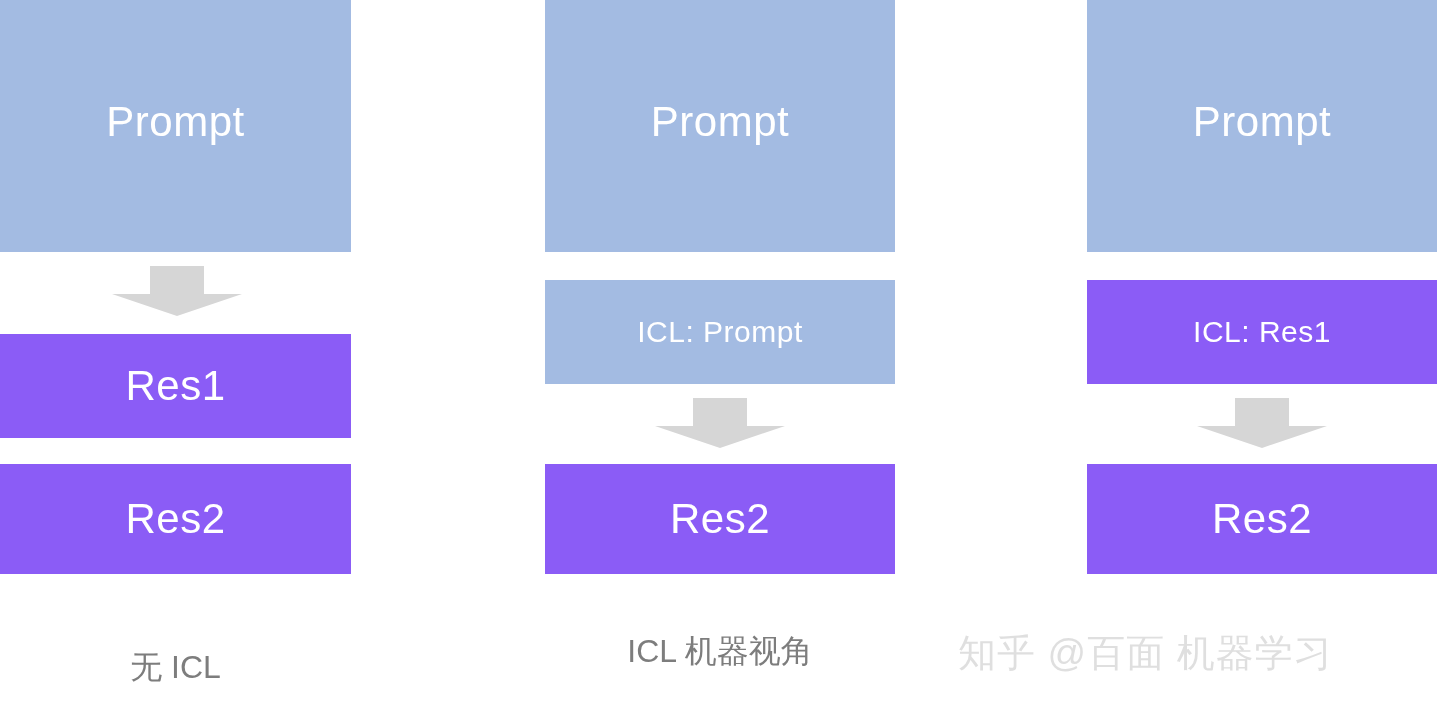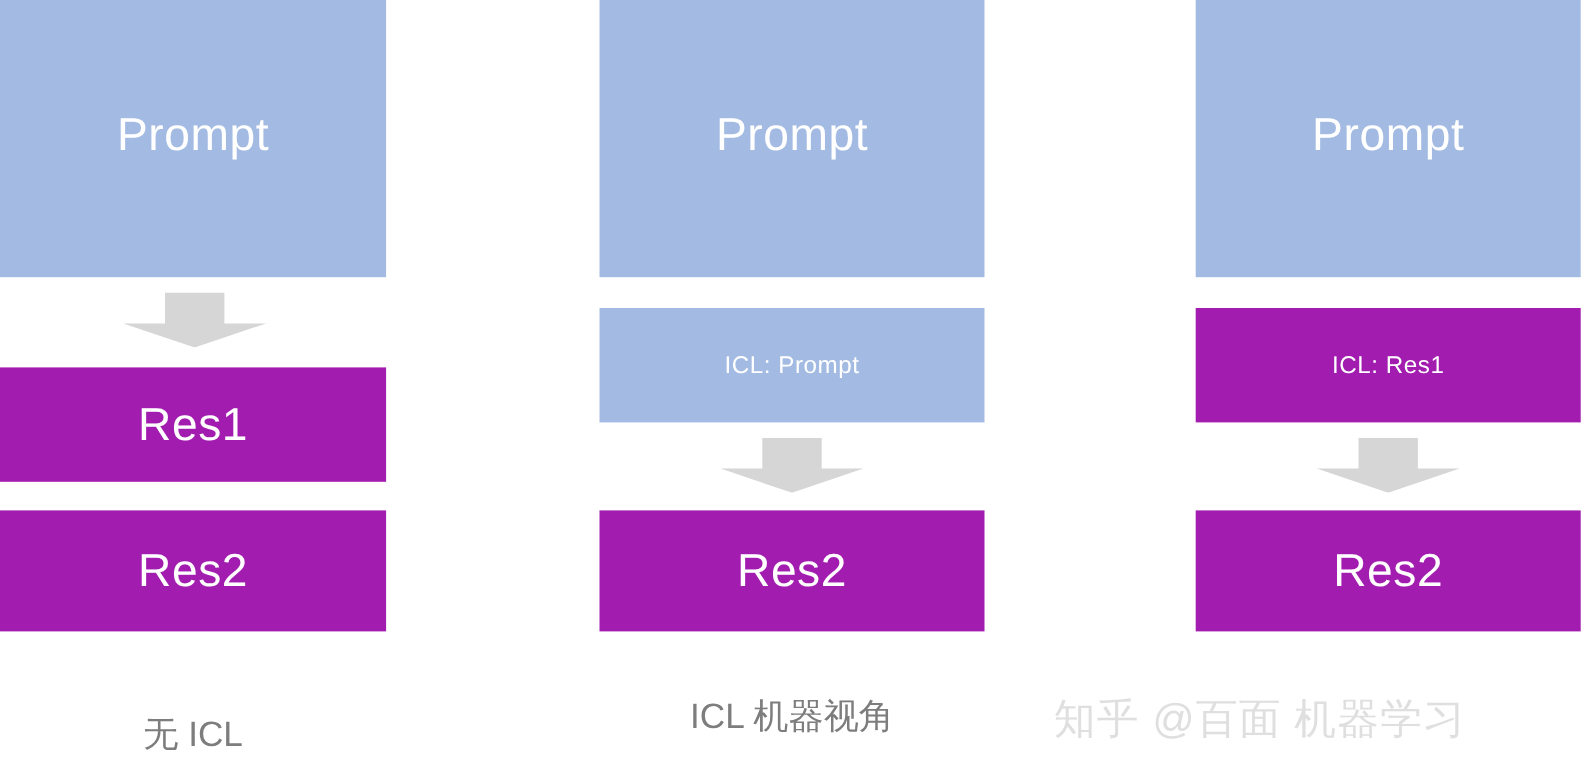--- a/index.html
+++ b/index.html
@@ -27,23 +27,23 @@
     position: absolute;
     display: flex;
     align-items: center;
     justify-content: center;
     color: #ffffff;
     font-weight: 300;
     letter-spacing: 0.5px;
     box-sizing: border-box;
   }
   .box-blue { background: #a3bbe2; }
-  .box-orange { background: #a21caf; }
+  .box-orange { background: #8b5cf6; }
   .txt-lg { font-size: 42px; }
-  .txt-md { font-size: 22px; }
+  .txt-md { font-size: 30px; }
   .arrow {
     position: absolute;
   }
   .arrow svg { display: block; }
   .caption {
     position: absolute;
     text-align: center;
     color: #7d7d7d;
     font-size: 32px;
     font-weight: 400;

